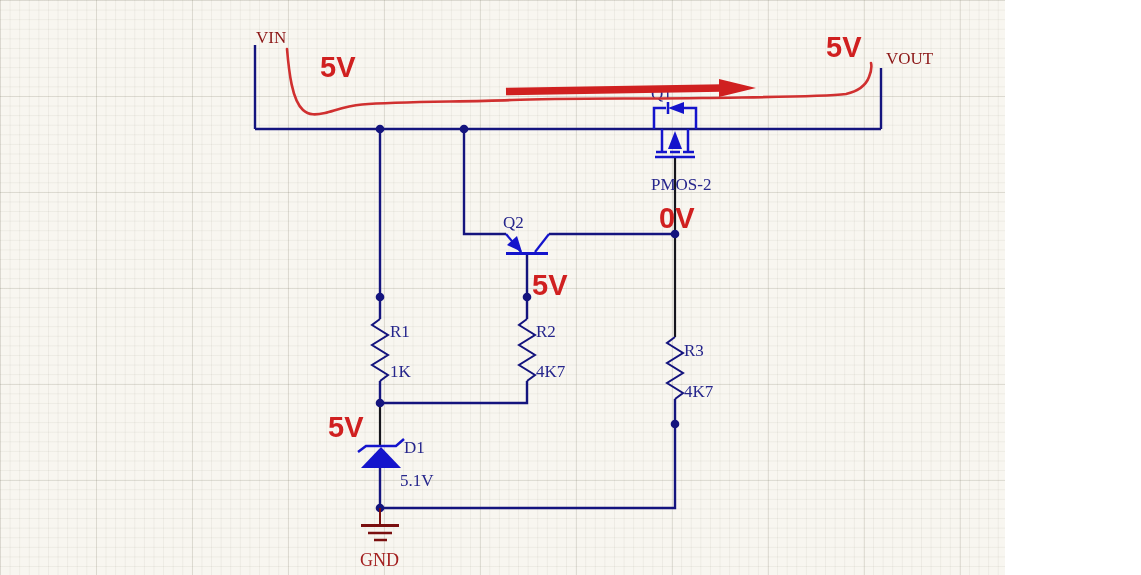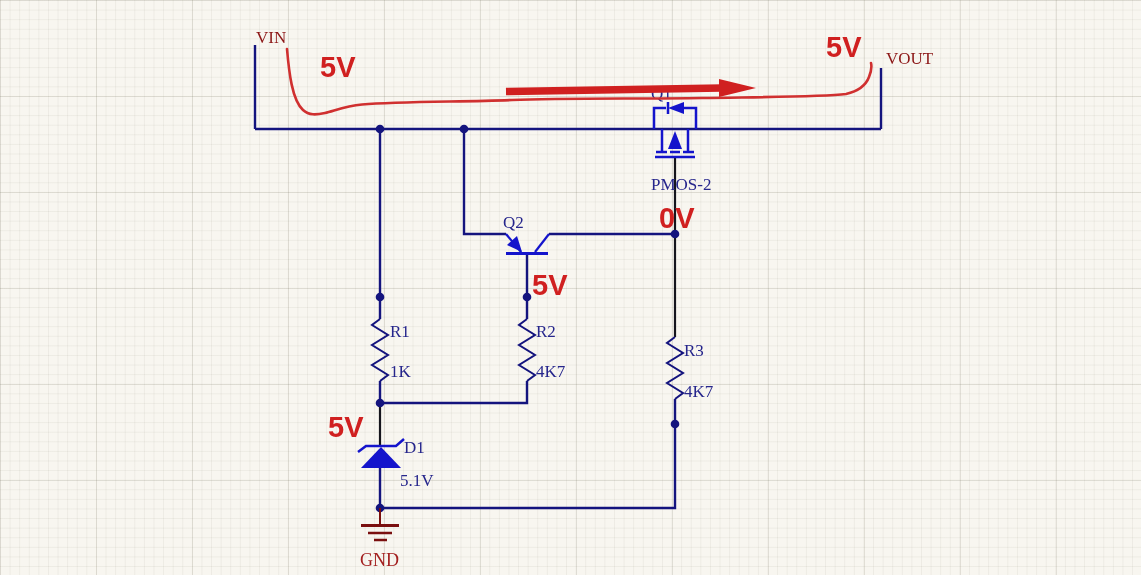--- a/index.html
+++ b/index.html
@@ -1,16 +1,16 @@
 <!DOCTYPE html>
 <html><head>
 <meta charset="utf-8">
 <style>
   html,body{margin:0;padding:0;}
-  .page{position:relative;width:1141px;height:575px;overflow:hidden;
+  .page{position:relative;width:1005px;height:575px;overflow:hidden;
     background-color:#f8f6f0;
     background-image:
       linear-gradient(to right, rgba(130,125,108,.17) 1px, transparent 1px),
       linear-gradient(to bottom, rgba(130,125,108,.17) 1px, transparent 1px),
       linear-gradient(to right, rgba(130,125,108,.09) 1px, transparent 1px),
       linear-gradient(to bottom, rgba(130,125,108,.09) 1px, transparent 1px);
     background-size:96px 96px,96px 96px,9.6px 9.6px,9.6px 9.6px;}
   svg{position:absolute;left:0;top:0;}
   text.reflbl{font-family:"Liberation Serif",serif;font-size:17px;fill:#26268c;}
   text.netlbl{font-family:"Liberation Serif",serif;font-size:17px;fill:#8c1616;}

